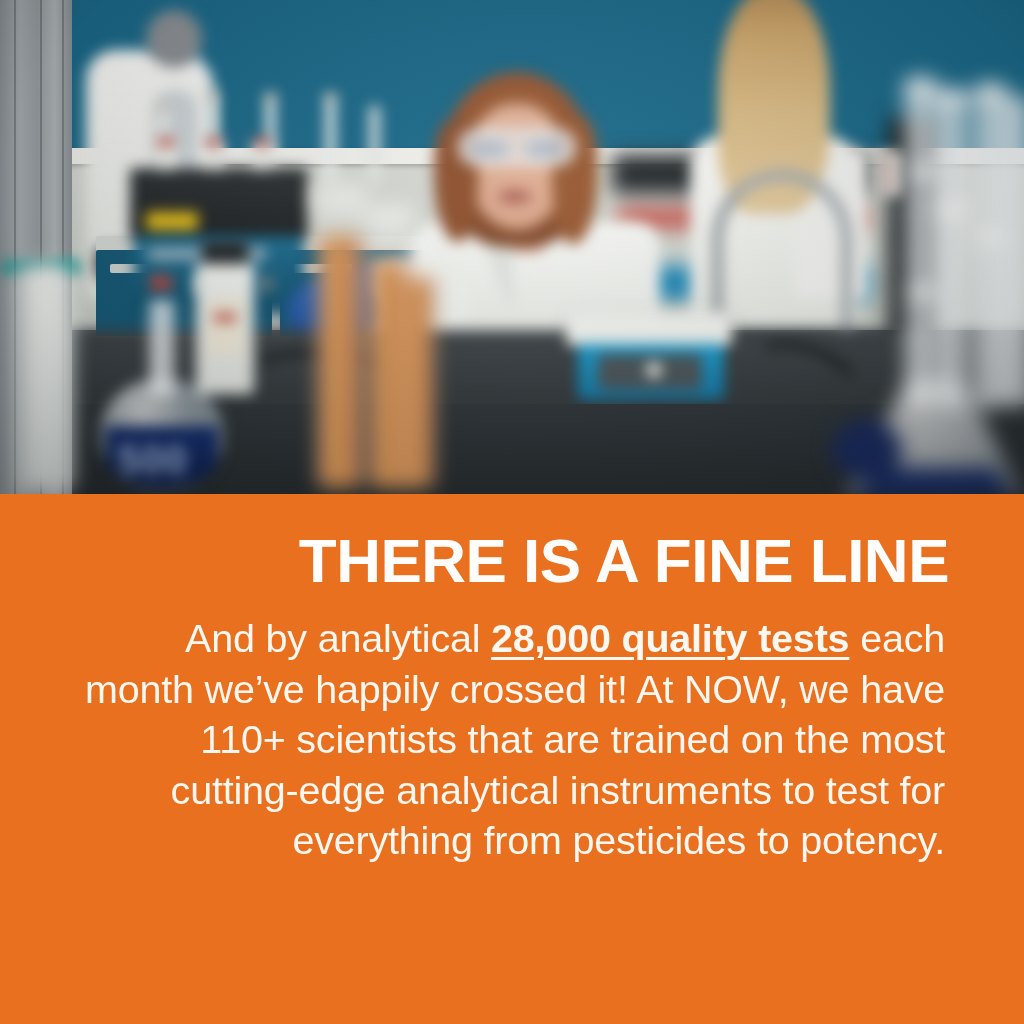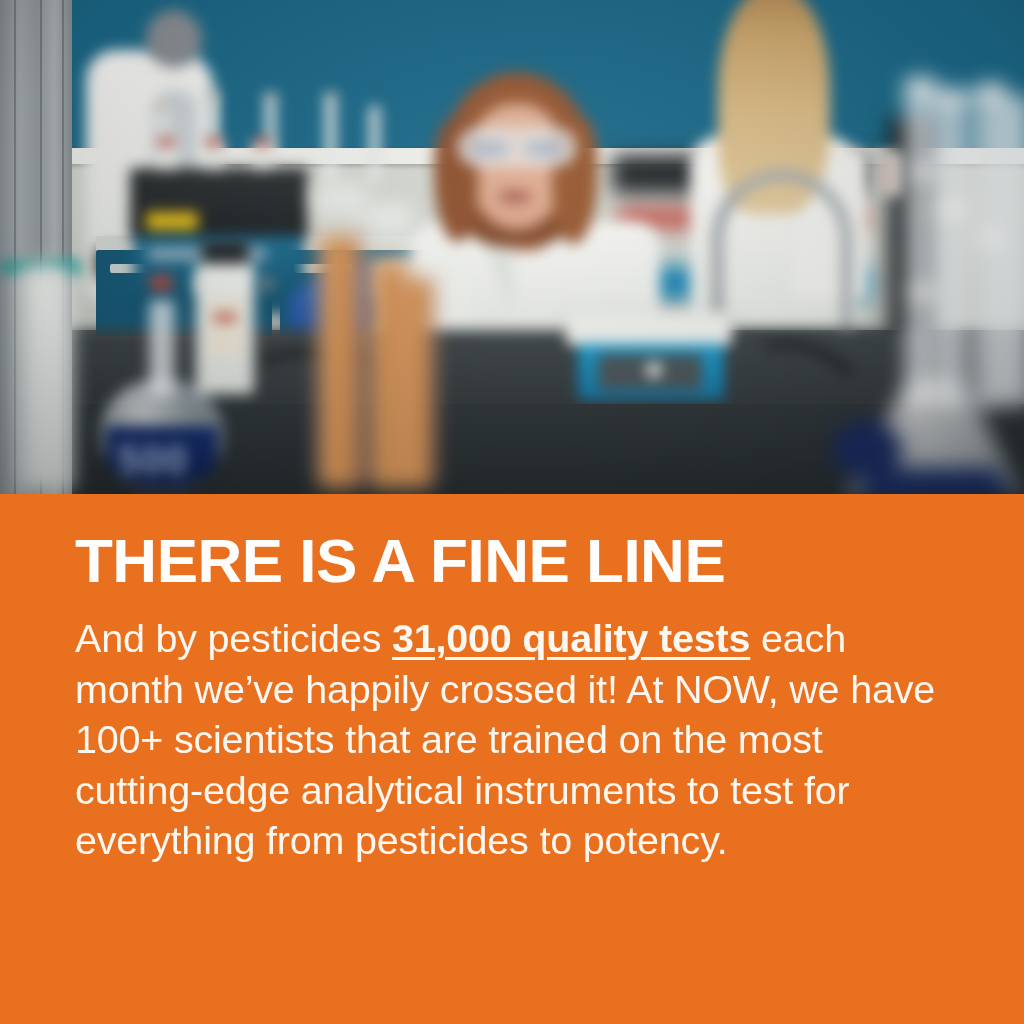--- a/index.html
+++ b/index.html
@@ -340,20 +340,21 @@
       radial-gradient(ellipse at 52% 38%, rgba(255,255,255,.06) 0%, rgba(0,0,0,.12) 70%, rgba(0,0,0,.28) 100%);
     pointer-events:none;
   }
 
   
   #panel {
     position:absolute; left:0; top:494px;
     width:1024px; height:530px;
     background:#E8701F;
     padding:36px 75px 0 75px;
+    text-align:right;
   }
 
   #headline {
     color:#FFFDFB;
     font-family:"Liberation Sans", sans-serif;
     font-weight:bold;
     font-size:62px;
     line-height:61px;
     letter-spacing:-0.5px;
     text-transform:uppercase;
@@ -592,16 +593,16 @@
 
     <div class="grade"></div>
   </div>
 
   <div id="panel">
 
     <div id="headline">
       <span class="hl">THERE IS A FINE LINE</span>
     </div>
 
-    <p id="body"><span>And by pesticides </span><b>31,000 quality tests</b><span> each month we’ve happily crossed it! At NOW, we have 100+ scientists that are trained on the most cutting-edge analytical instruments to test for everything from pesticides to potency.</span></p>
+    <p id="body"><span>And by analytical </span><b>28,000 quality tests</b><span> each month we’ve happily crossed it! At NOW, we have 110+ scientists that are trained on the most cutting-edge analytical instruments to test for everything from pesticides to potency.</span></p>
 
   </div>
 </div>
 
 </body></html>

